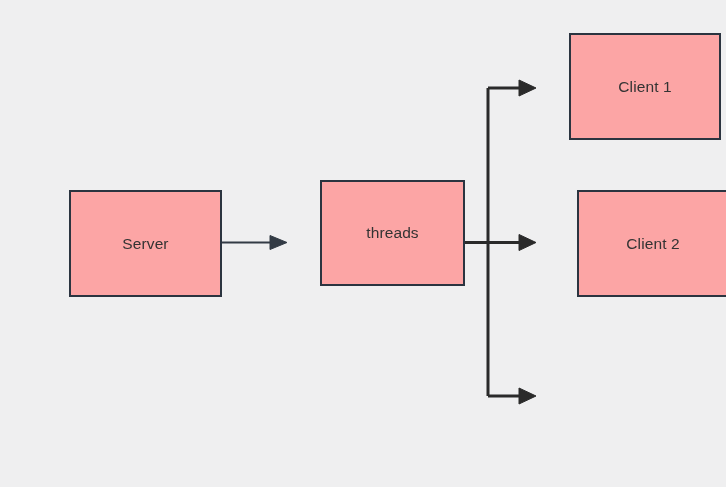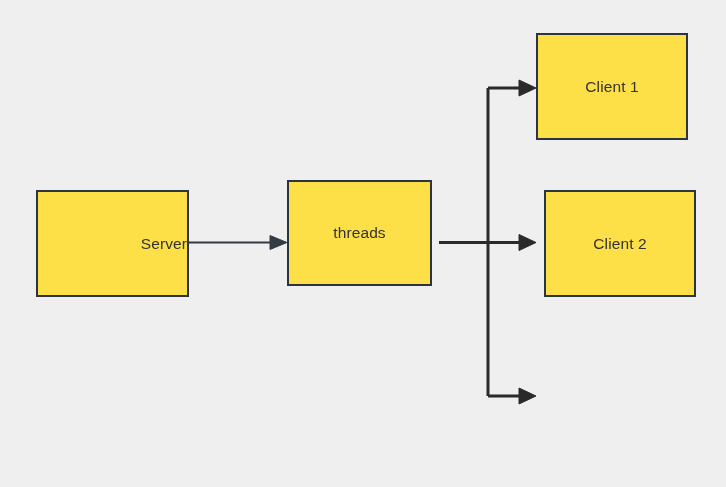--- a/index.html
+++ b/index.html
@@ -22,34 +22,35 @@
   #edge-layer {
     position: absolute;
     left: 0;
     top: 0;
     width: 726px;
     height: 487px;
   }
   .node {
     position: absolute;
     box-sizing: border-box;
-    background: #fde047;
+    background: #fca5a5;
     border: 2px solid #2b3440;
     display: flex;
     align-items: center;
     justify-content: center;
+    margin-left: 33px;
   }
   .node-label {
     font-size: 15.5px;
     color: #333333;
     line-height: 1;
     letter-spacing: 0.1px;
     white-space: nowrap;
   }
-  #node-server   { left: 36px;  top: 190px; width: 153px; height: 107px; justify-content: flex-end; }
+  #node-server   { left: 36px;  top: 190px; width: 153px; height: 107px; }
   #node-threads  { left: 287px; top: 180px; width: 145px; height: 106px; }
   #node-client1  { left: 536px; top: 33px;  width: 152px; height: 107px; }
   #node-client2  { left: 544px; top: 190px; width: 152px; height: 107px; align-items: center; }
   #node-client3  { left: 536px; top: 344px; width: 152px; height: 106px; }
 </style>
 </head>
 <body>
 
 <div id="canvas">
 

